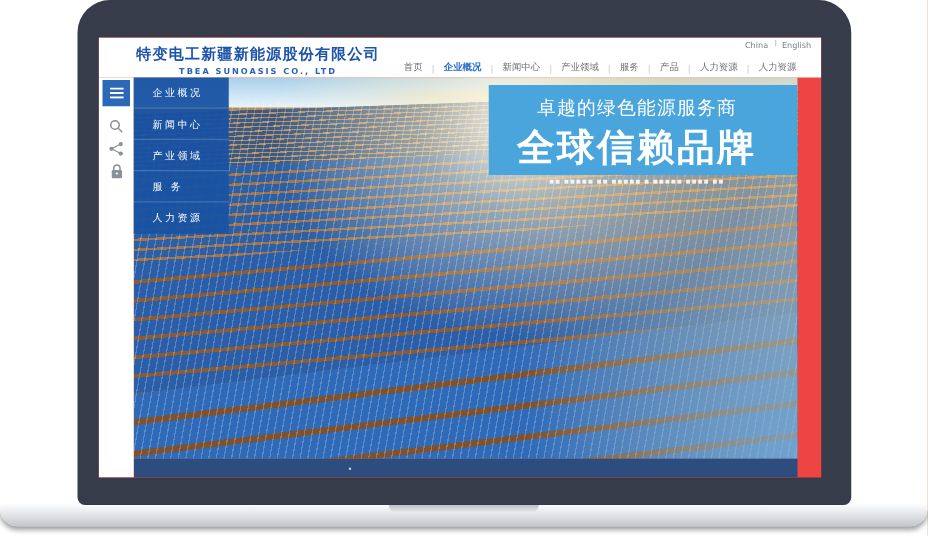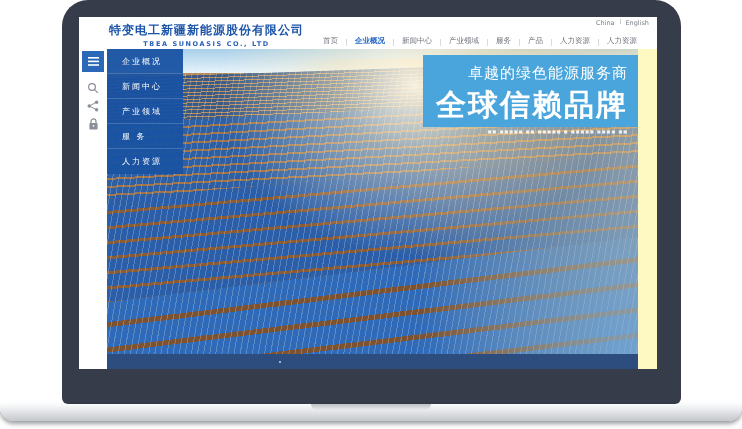--- a/index.html
+++ b/index.html
@@ -3,21 +3,21 @@
 <meta charset="utf-8">
 <style>
   html,body{margin:0;padding:0;background:#fff;}
   body{width:742px;height:429px;position:relative;overflow:hidden;
        font-family:"DejaVu Sans","Liberation Sans",sans-serif;}
   .abs{position:absolute;}
 
   
   .laptop-frame{left:62px;top:0;width:619px;height:404px;background:#363c49;
                 border-radius:26px 26px 6px 6px;}
-  .laptop-screen{left:17px;top:17px;width:578px;height:352px;background:#fef9c3;overflow:hidden;}
+  .laptop-screen{left:17px;top:30px;width:578px;height:352px;background:#ef4444;overflow:hidden;}
   .laptop-base{left:0;top:404px;width:742px;height:17px;
                background:linear-gradient(180deg,#fafbfc 0%,#e3e5e8 45%,#c3c6ca 100%);
                border-radius:3px 3px 14px 14px;
                box-shadow:0 3px 4px rgba(40,42,50,.45);}
   .laptop-notch{left:311px;top:0;width:120px;height:6px;
                 background:linear-gradient(180deg,#bdc0c5,#e9ebed);
                 border-radius:0 0 7px 7px;}
 
   
   .site-header{left:0;top:0;width:578px;height:32px;background:#fff;z-index:5;}
@@ -51,22 +51,22 @@
       background:repeating-linear-gradient(180deg,#2f6ab8 0 20px,#7c5230 20px 25px);}
   .cellgrid{left:0;top:20px;width:100%;height:285px;
       background:repeating-linear-gradient(100deg,rgba(255,255,255,.22) 0 1px,rgba(255,255,255,0) 1px 6px);}
   .glare{left:0;top:0;width:100%;height:100%;
       background:radial-gradient(ellipse at 58% 12%,rgba(255,250,235,.95) 0%,rgba(255,242,205,.5) 18%,rgba(255,242,205,0) 45%);}
   .warm{left:0;top:0;width:100%;height:100%;
       background:linear-gradient(80deg,rgba(255,200,120,0) 55%,rgba(247,206,130,.35) 82%,rgba(250,225,170,.5) 100%);}
   .corner{left:0;top:0;width:100%;height:100%;
       background:radial-gradient(circle at 97% 97%,rgba(96,168,236,.55) 0%,rgba(96,168,236,0) 35%);}
 
-  .hero-overlay{right:0;top:6px;width:215px;height:72px;background:#49a5dc;
-                color:#fff;text-align:right;box-sizing:border-box;padding:9px 10px 0 0;}
+  .hero-overlay{right:0;top:6px;width:247px;height:72px;background:#49a5dc;
+                color:#fff;text-align:center;box-sizing:border-box;padding:9px 10px 0 0;}
   .hero-line1{font-size:15px;letter-spacing:1px;white-space:nowrap;}
   .hero-line2{font-size:30px;font-weight:bold;letter-spacing:2px;white-space:nowrap;margin-top:2px;}
   .hero-line3{font-size:4px;opacity:.85;letter-spacing:1px;margin-top:3px;white-space:nowrap;}
 
   
   .footer-band{left:28px;top:337px;width:531px;height:15px;background:#2c4d7e;}
   .footer-dot{left:172px;top:7px;width:2px;height:2px;border-radius:50%;
               background:rgba(255,255,255,.75);cursor:pointer;}
 
   

